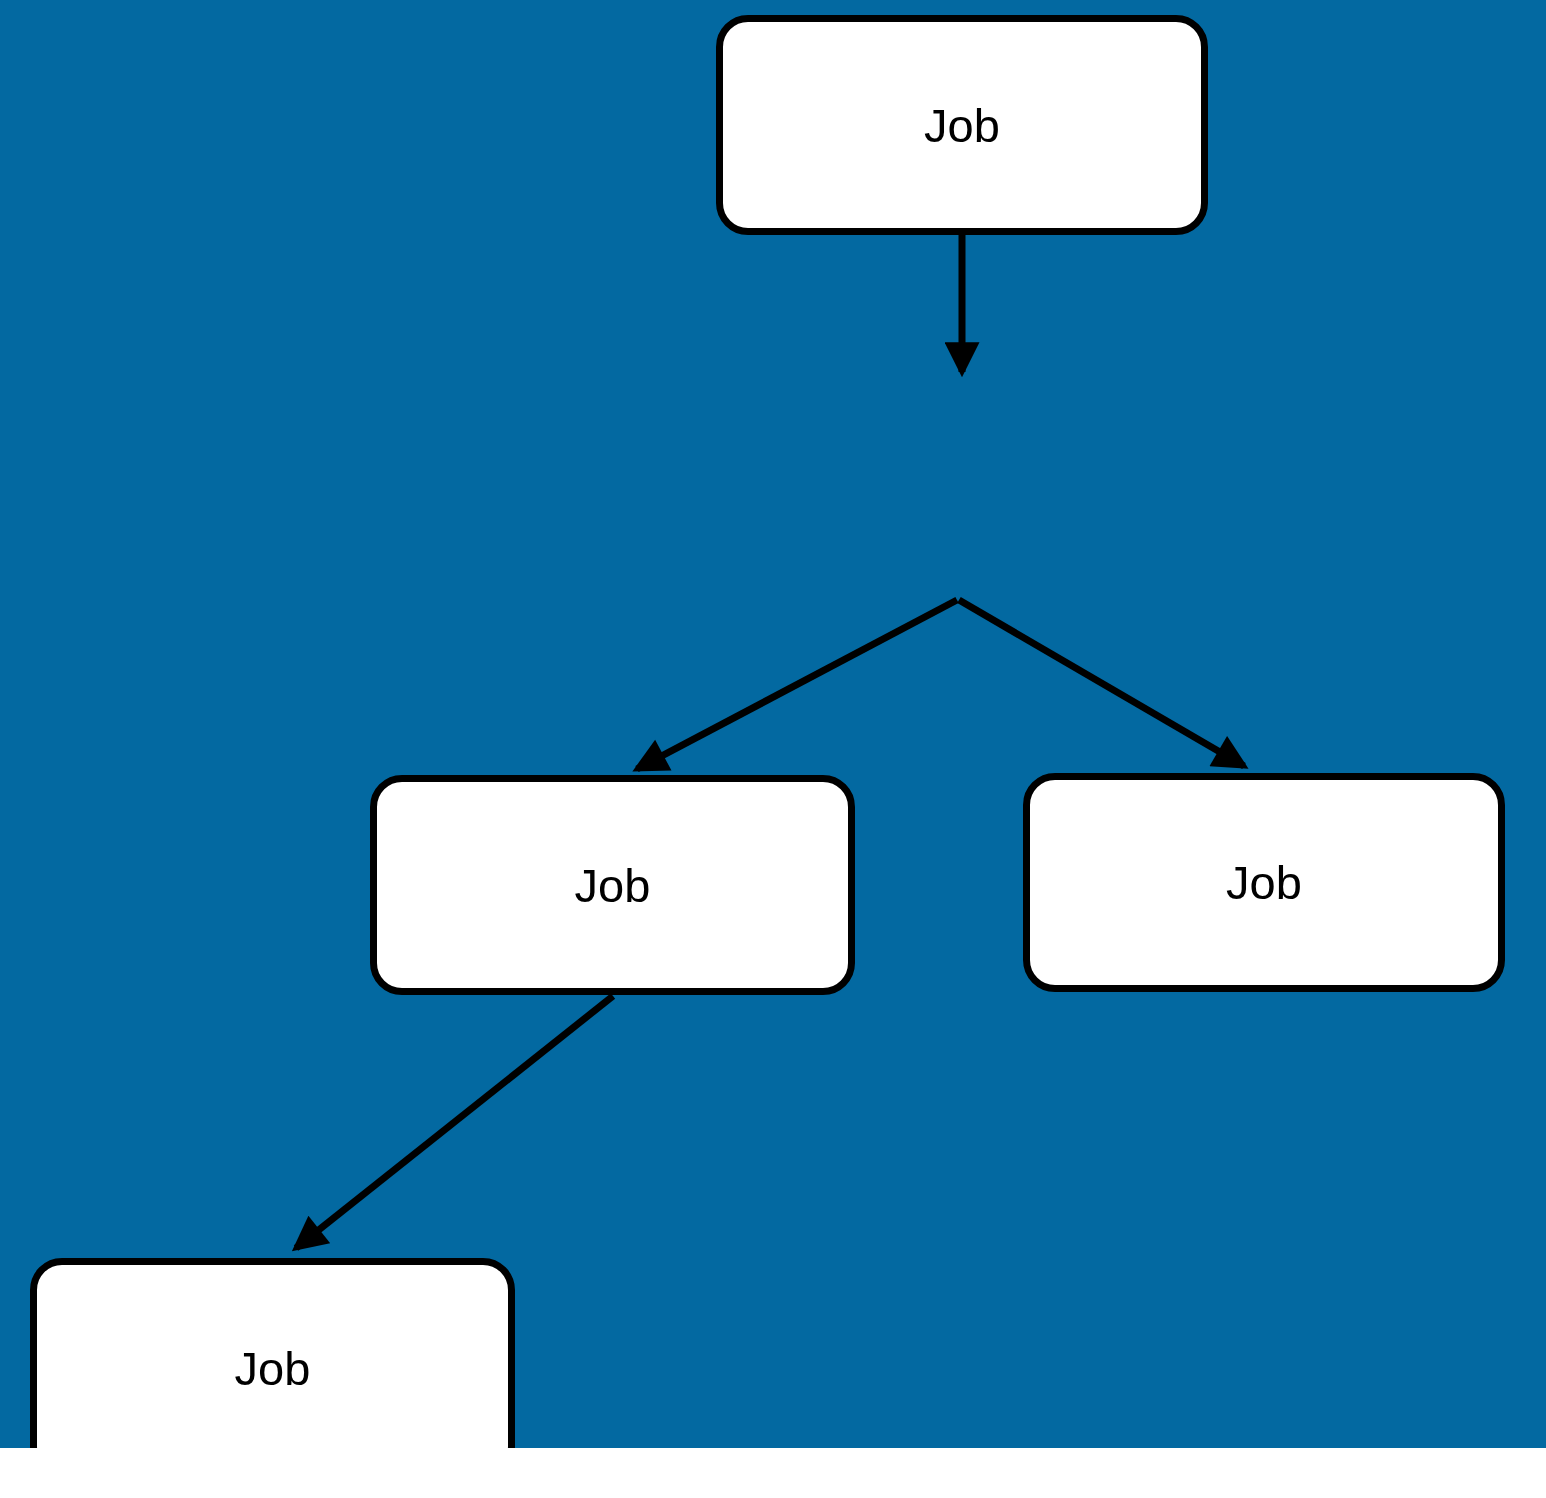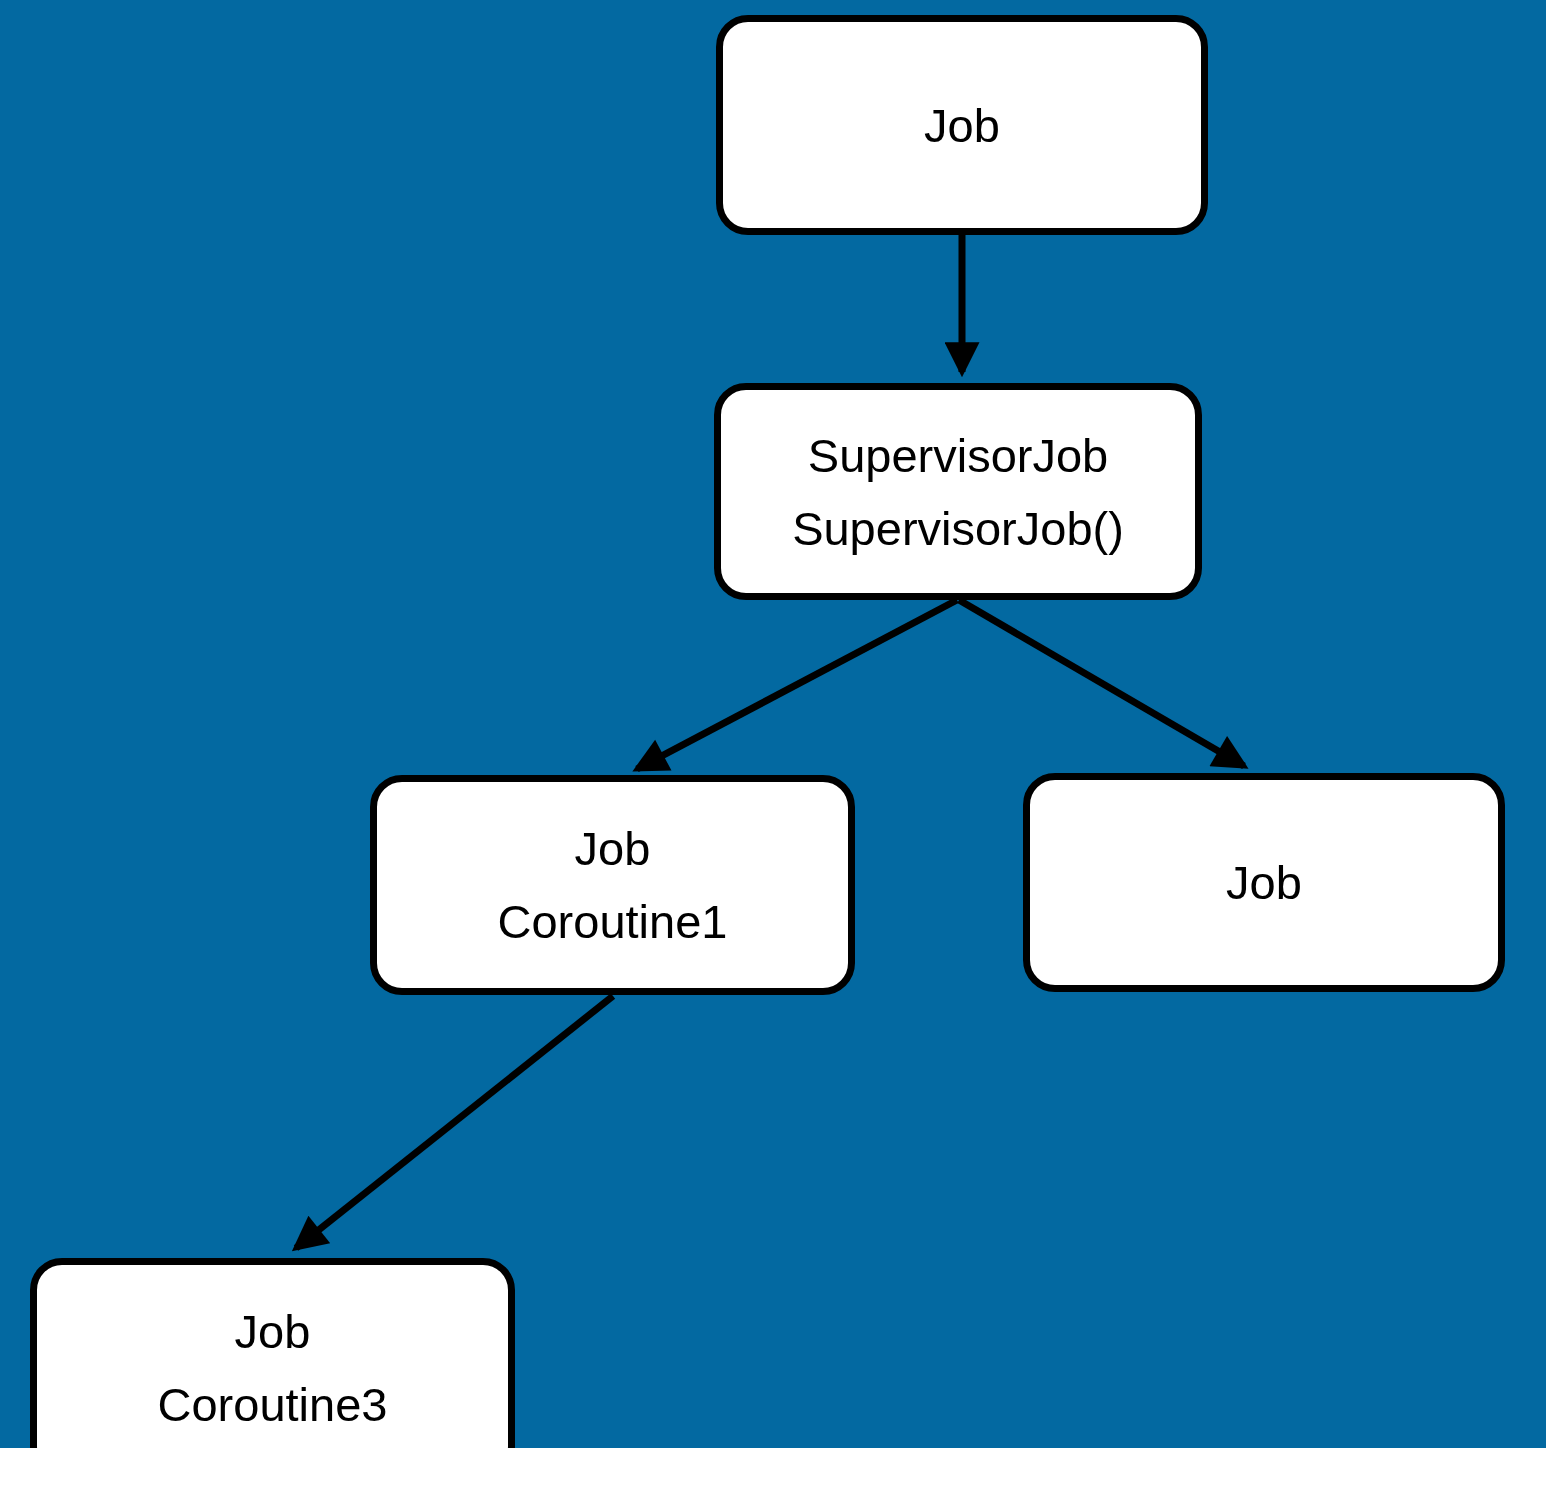--- a/index.html
+++ b/index.html
@@ -62,32 +62,26 @@
     <line x1="962" y1="235" x2="962" y2="372" stroke="#000000" stroke-width="7" marker-end="url(#arrowhead)"></line>
     <line x1="957" y1="600" x2="637" y2="769" stroke="#000000" stroke-width="7" marker-end="url(#arrowhead)"></line>
     <line x1="959" y1="600" x2="1244" y2="766" stroke="#000000" stroke-width="7" marker-end="url(#arrowhead)"></line>
     <line x1="613" y1="996" x2="296" y2="1248" stroke="#000000" stroke-width="7" marker-end="url(#arrowhead)"></line>
   </svg>
 
   <div class="node" id="node-run-blocking">
     <span>Job</span>
   </div>
 
-  <div class="node" id="node-supervisor-job">
-    <span>SupervisorJob</span>
-    <span>SupervisorJob()</span>
-  </div>
 
   <div class="node" id="node-coroutine1">
     <span>Job</span>
-    <span>Coroutine1</span>
   </div>
 
   <div class="node" id="node-coroutine2">
     <span>Job</span>
   </div>
 
   <div class="node" id="node-coroutine3">
     <span>Job</span>
-    <span>Coroutine3</span>
   </div>
 
 </div>
 
 </body></html>

